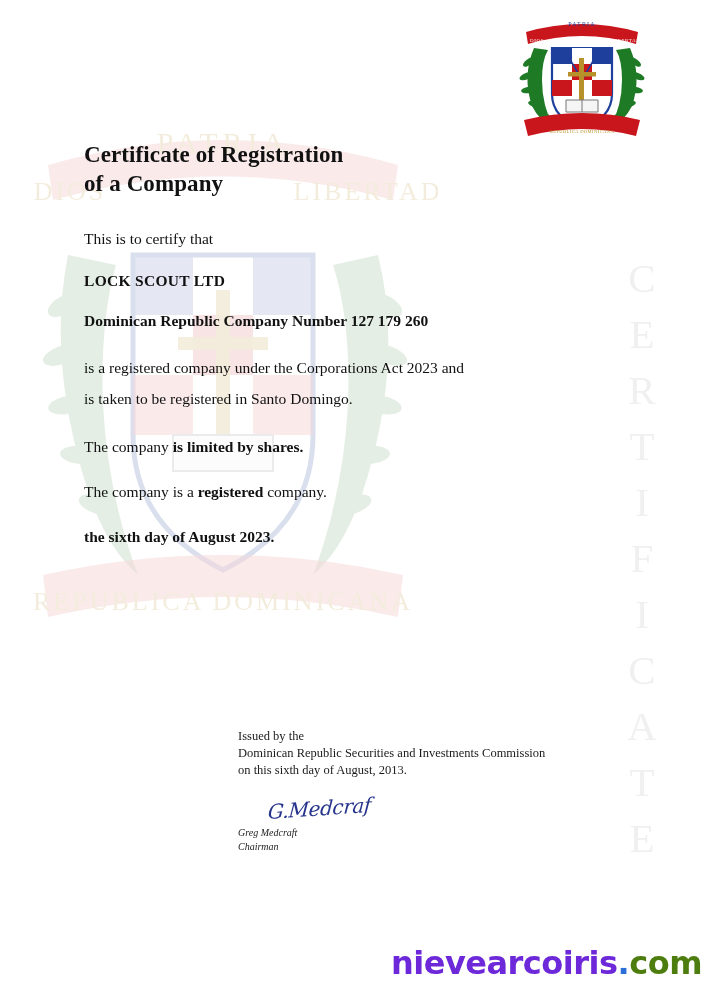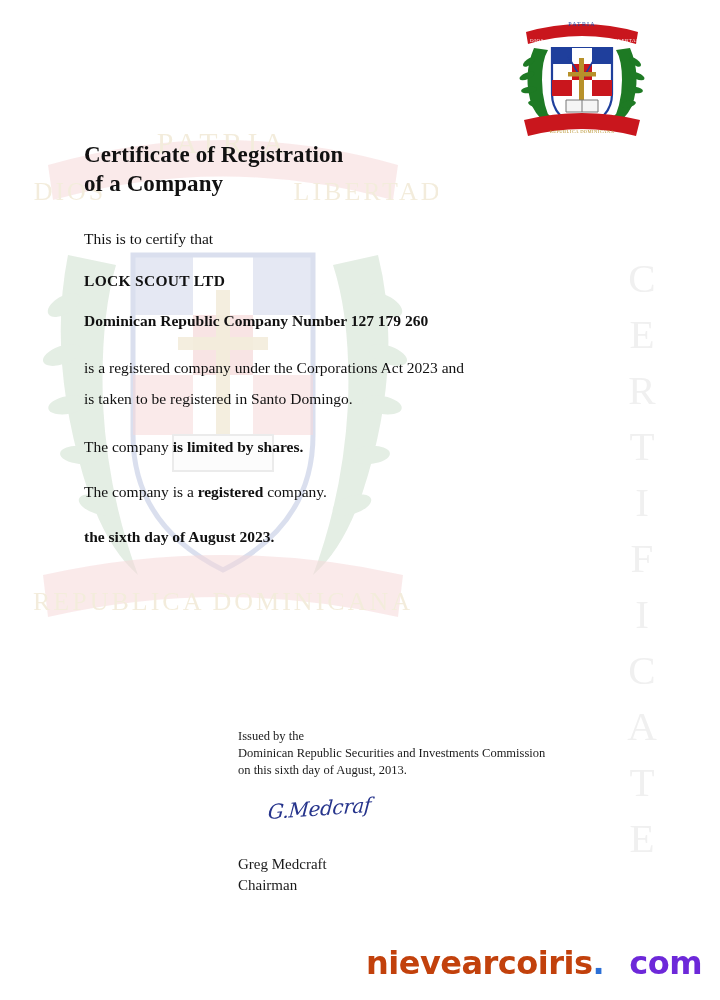--- a/index.html
+++ b/index.html
@@ -117,40 +117,40 @@
     font-family: "DejaVu Serif", serif;
     font-style: italic;
     font-size: 20px;
     color: #26348c;
     transform: rotate(-4deg) skewX(-8deg);
     transform-origin: left center;
     display: inline-block;
     letter-spacing: -0.4px;
   }
   .signer {
-    margin-top: 28px;
-    font-size: 15px;
+    font-size: 10px;
     line-height: 1.4;
+    font-style: italic;
   }
 
   
   #footer-brand {
     position: absolute;
     right: 18px;
     bottom: 18px;
     z-index: 5;
     font-family: "DejaVu Sans", sans-serif;
     font-weight: bold;
     font-size: 32px;
     letter-spacing: -0.5px;
     white-space: nowrap;
   }
-  #footer-brand .b-green { color: #c2410c; }
+  #footer-brand .b-green { color: #6d28d9; }
   #footer-brand .b-dot { color: #2b6fd6; }
-  #footer-brand .b-red { color: #6d28d9; margin-left: 25px; }
+  #footer-brand .b-red { color: #4d7c0f; }
 </style>
 </head>
 <body>
 
 <svg id="watermark-crest" viewBox="0 0 430 540" xmlns="http://www.w3.org/2000/svg" aria-hidden="true">
 
   <path d="M40 60 Q215 10 390 60 L385 95 Q215 48 45 95 Z" fill="#c9161d" opacity="0.55"></path>
   <text x="215" y="48" font-family="Liberation Serif, serif" font-size="30" letter-spacing="5" fill="#b7912a" text-anchor="middle">PATRIA</text>
   <text x="62" y="95" font-family="Liberation Serif, serif" font-size="26" letter-spacing="3" fill="#b7912a" text-anchor="middle">DIOS</text>
   <text x="360" y="95" font-family="Liberation Serif, serif" font-size="26" letter-spacing="3" fill="#b7912a" text-anchor="middle">LIBERTAD</text>

